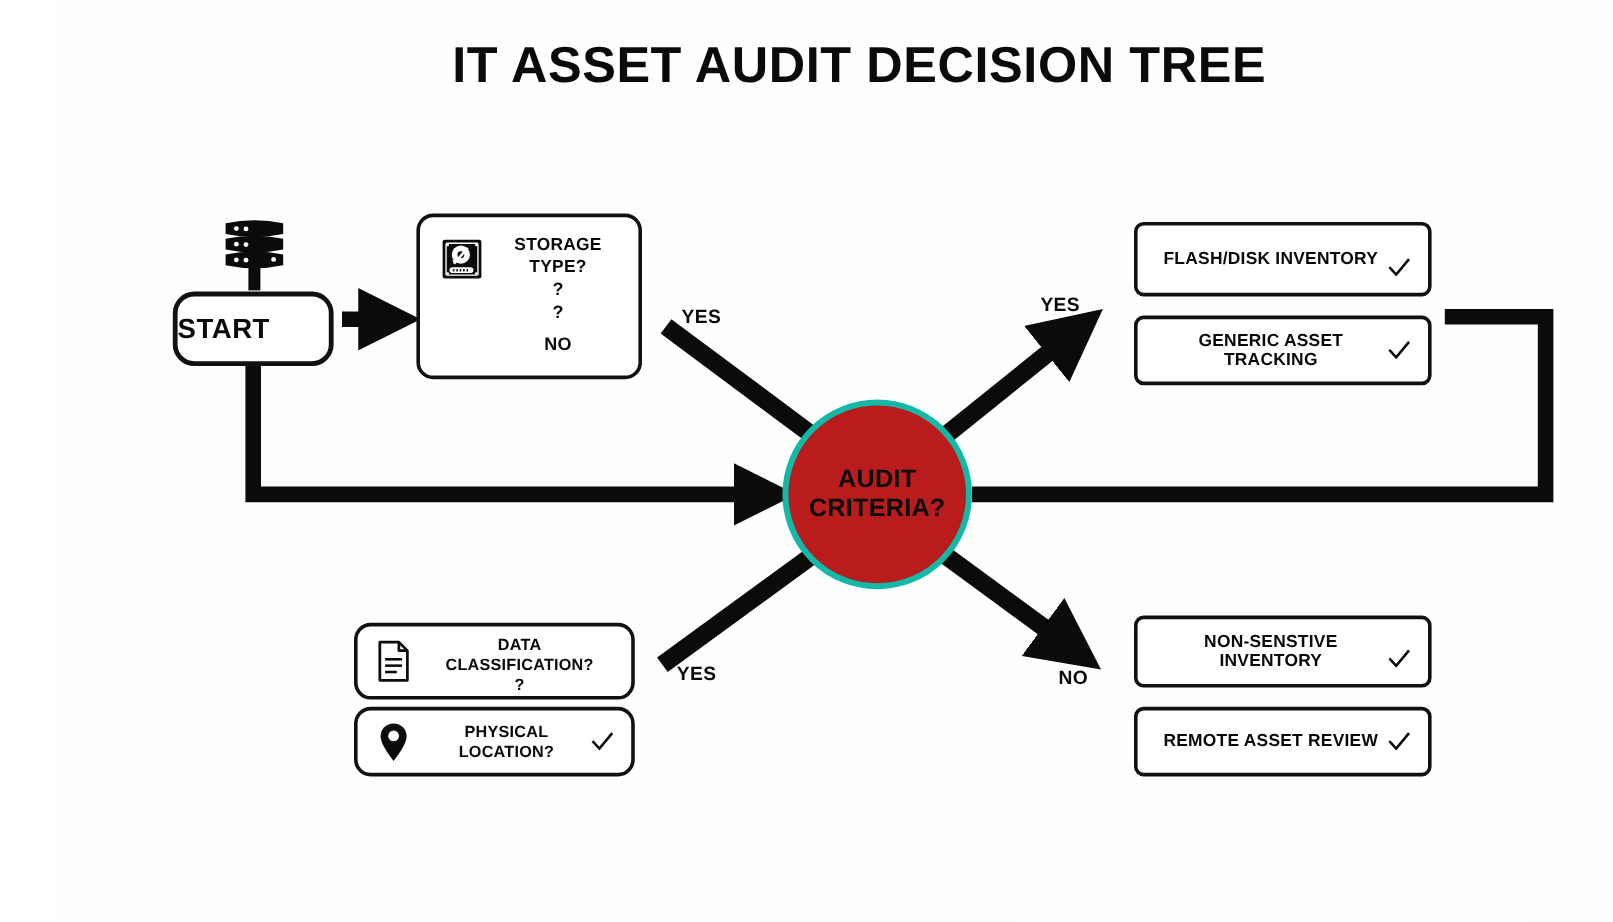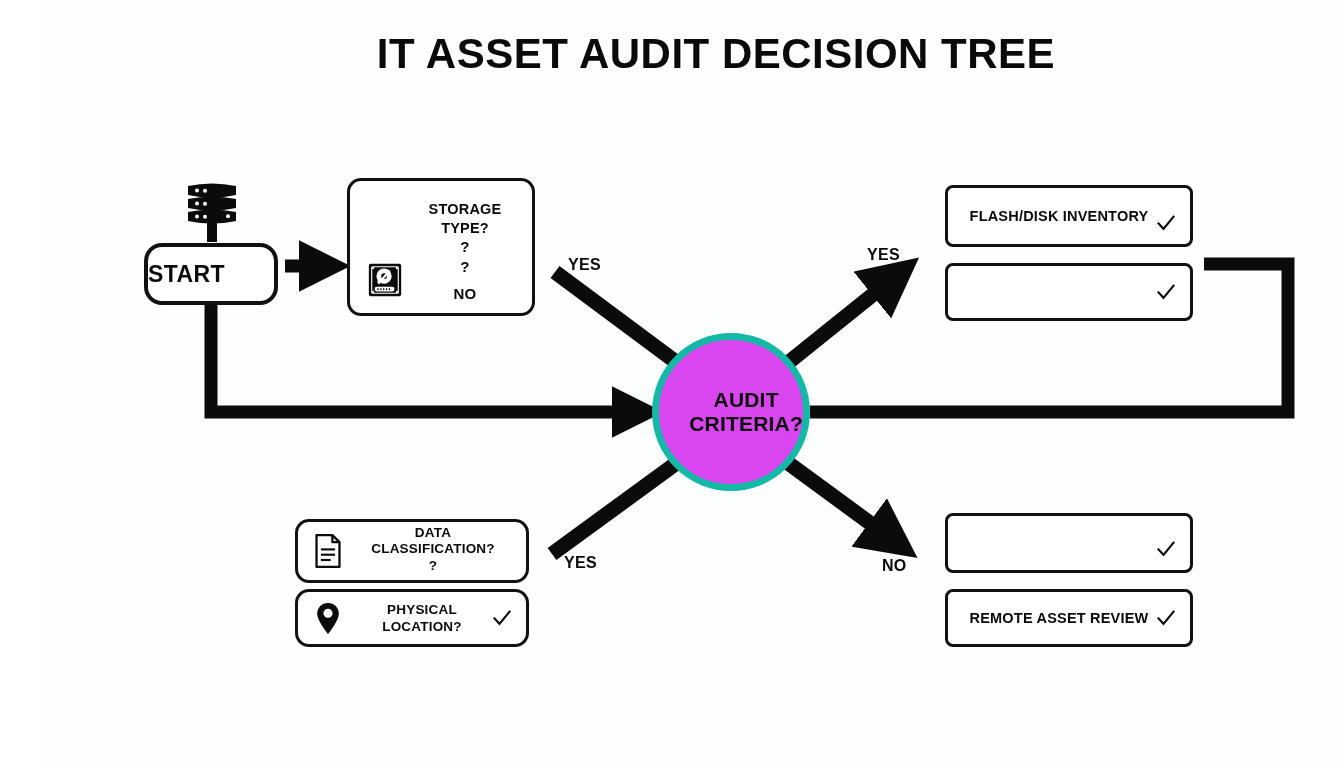--- a/index.html
+++ b/index.html
@@ -56,21 +56,21 @@
     border-radius: 18px;
     justify-content: flex-start;
   }
   .node-start .lbl {
     font-size: 23px;
     font-weight: 700;
     letter-spacing: 0.4px;
   }
   .node-dec {
     flex-direction: row;
-    align-items: flex-end;
+    align-items: flex-start;
     padding: 12px 10px 10px 12px;
   }
   .node-dec .txtwrap {
     flex: 1;
     text-align: center;
     line-height: 1.28;
     font-size: 14.5px;
     font-weight: 700;
     letter-spacing: 0.2px;
     padding-top: 2px;
@@ -111,26 +111,26 @@
     flex: 0 0 46px;
     display: flex;
     align-items: center;
     justify-content: center;
   }
   .icon-slot svg { display: block; }
   
   .circle-node {
     position: absolute;
     box-sizing: border-box;
-    border: 7px solid #14b8a6;
+    border: 5px solid #14b8a6;
     border-radius: 50%;
-    background: #d946ef;
+    background: #b91c1c;
     display: flex;
     align-items: center;
-    justify-content: flex-end;
+    justify-content: center;
     text-align: center;
     z-index: 5;
   }
   .circle-node .lbl {
     font-size: 21px;
     font-weight: 700;
     line-height: 1.14;
     color: #0a0a0a;
     letter-spacing: 0.2px;
   }
@@ -274,26 +274,28 @@
   </div>
 
   <div class="node node-outcome" style="left:901px; top:185px; width:248px; height:62px;">
     <span class="lbl">FLASH/DISK INVENTORY</span>
     <svg class="check" viewBox="0 0 24 24" aria-hidden="true">
       <path d="M3 12.5 L9 19 L21 4.5" fill="none" stroke="#0b0b0b" stroke-width="2.6" stroke-linecap="square"></path>
     </svg>
   </div>
 
   <div class="node node-outcome" style="left:901px; top:263px; width:248px; height:58px;">
+    <span class="lbl">GENERIC ASSET TRACKING</span>
     <svg class="check check-mid" viewBox="0 0 24 24" aria-hidden="true">
       <path d="M3 12.5 L9 19 L21 4.5" fill="none" stroke="#0b0b0b" stroke-width="2.6" stroke-linecap="square"></path>
     </svg>
   </div>
 
   <div class="node node-outcome" style="left:901px; top:513px; width:248px; height:60px;">
+    <span class="lbl">NON-SENSTIVE INVENTORY</span>
     <svg class="check" viewBox="0 0 24 24" aria-hidden="true">
       <path d="M3 12.5 L9 19 L21 4.5" fill="none" stroke="#0b0b0b" stroke-width="2.6" stroke-linecap="square"></path>
     </svg>
   </div>
 
   <div class="node node-outcome" style="left:901px; top:589px; width:248px; height:58px;">
     <span class="lbl">REMOTE ASSET REVIEW</span>
     <svg class="check check-mid" viewBox="0 0 24 24" aria-hidden="true">
       <path d="M3 12.5 L9 19 L21 4.5" fill="none" stroke="#0b0b0b" stroke-width="2.6" stroke-linecap="square"></path>
     </svg>

